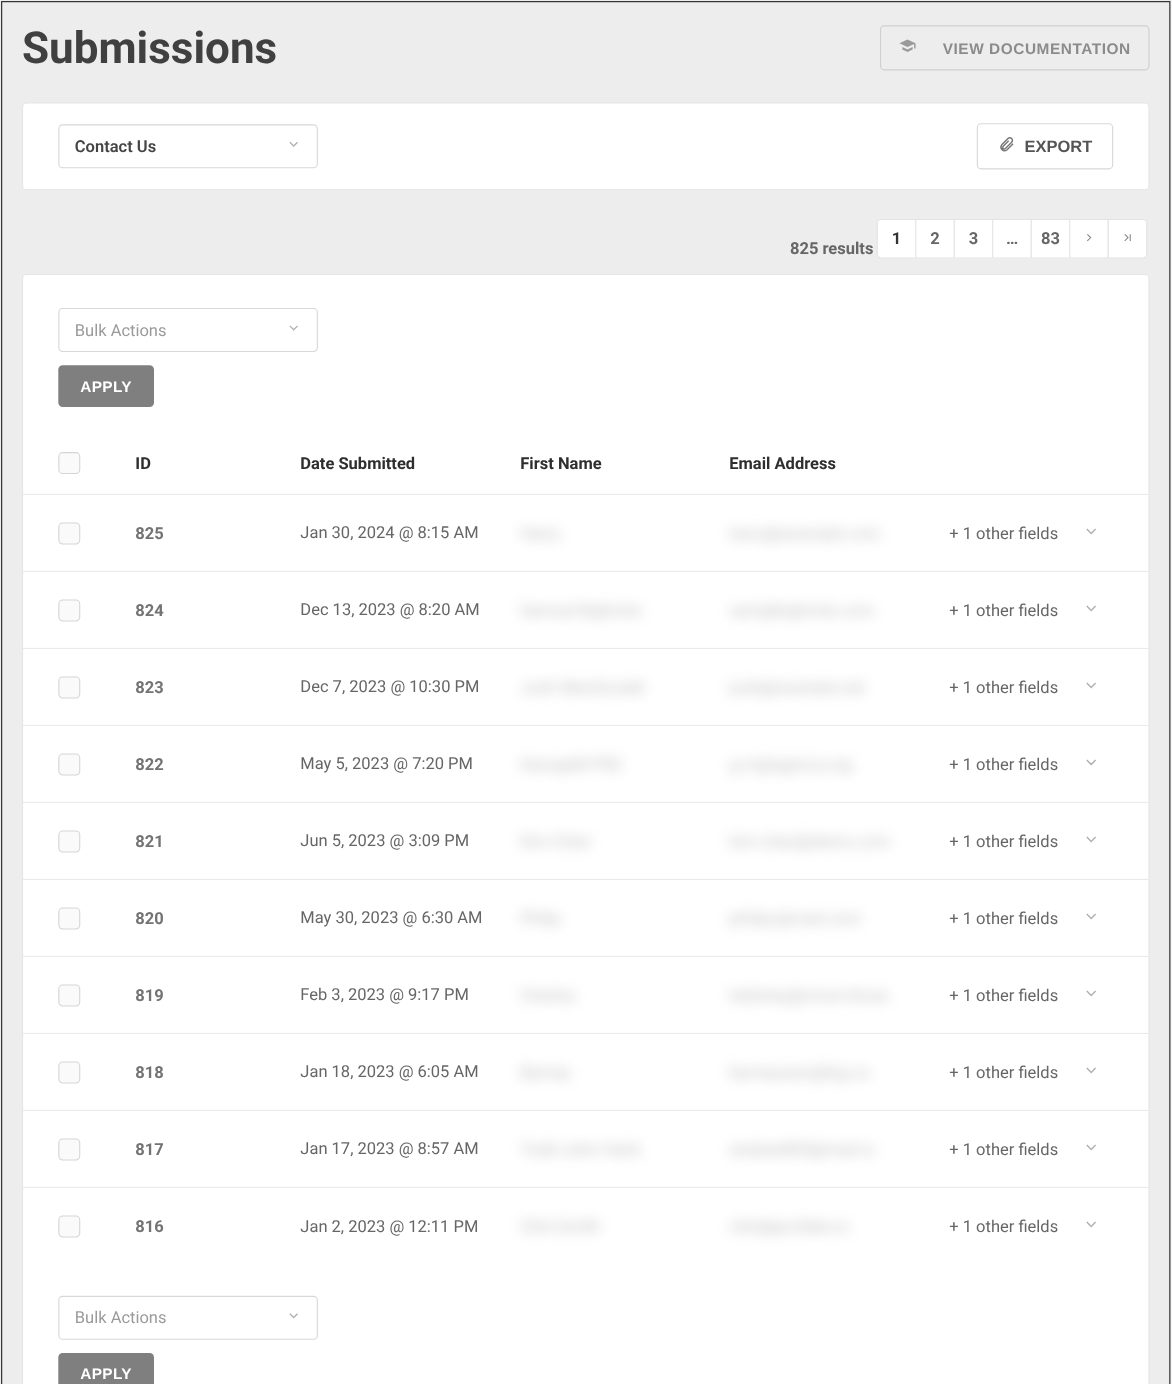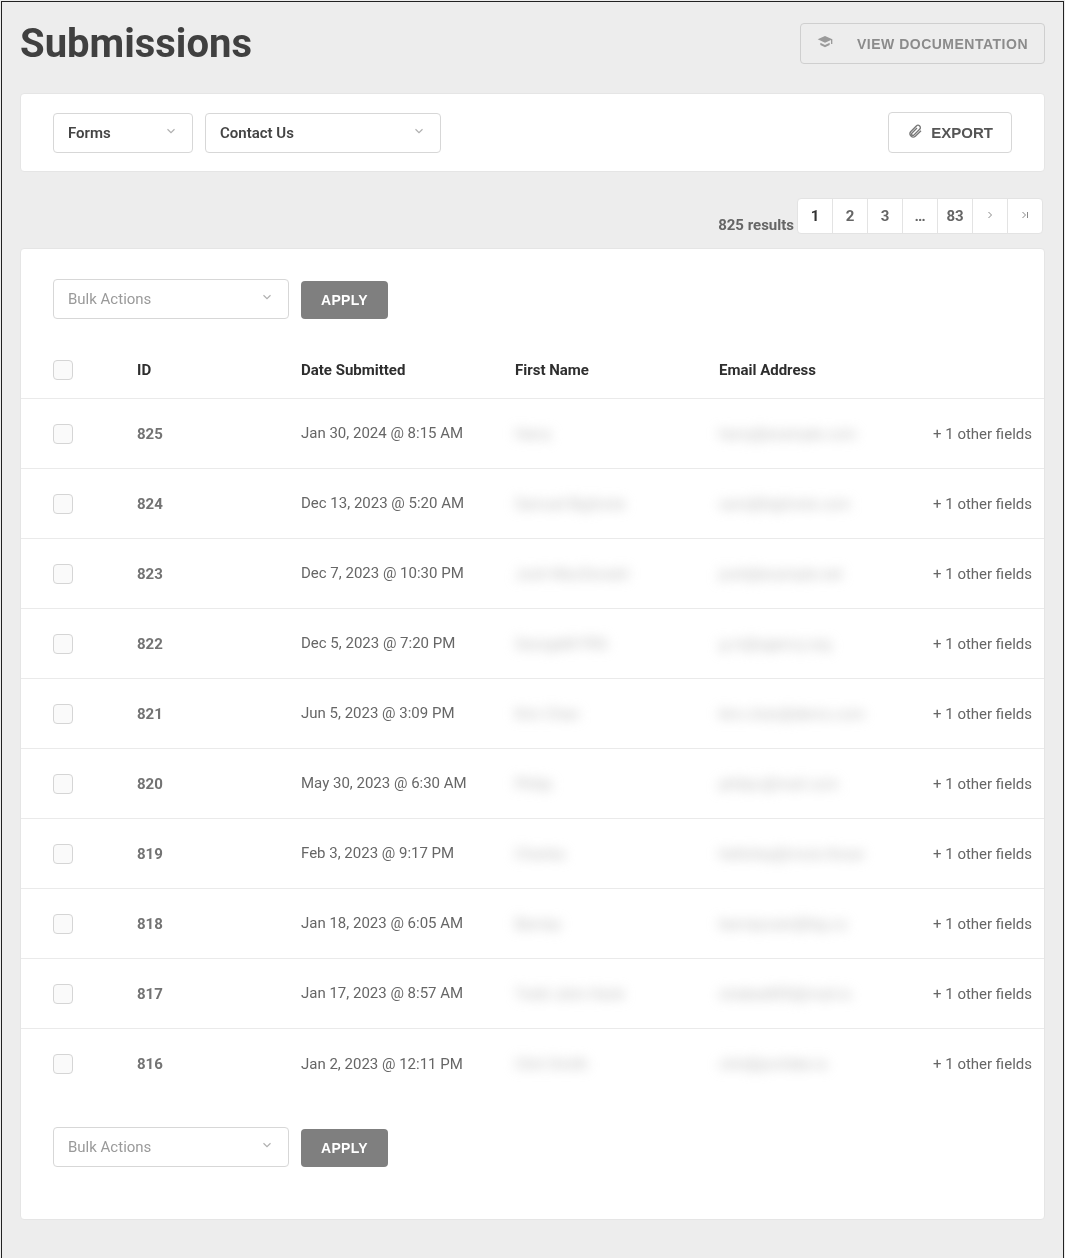--- a/index.html
+++ b/index.html
@@ -125,24 +125,25 @@
   .pager .pg svg { width:12px; height:12px; stroke:#888; stroke-width:2; fill:none; }
   .table-card {
     background: #fff;
     border: 1px solid #e5e5e5;
     border-radius: 4px;
     padding-top: 30px;
     padding-bottom: 30px;
   }
   .bulk-row {
     display: flex;
-    align-items: flex-end;
+    align-items: flex-start;
     gap: 12px;
     padding: 0 32px;
     margin-bottom: 22px;
+    flex-direction: column;
   }
   .bulk-select {
     display: inline-flex;
     align-items: center;
     justify-content: space-between;
     border: 1px solid #d7d7d7;
     border-radius: 4px;
     background: #fff;
     padding: 10px 14px;
     width: 236px;
@@ -162,21 +163,20 @@
     cursor: pointer;
   }
   .grid {
     width: 100%;
   }
   .hrow, .drow {
     display: grid;
     grid-template-columns: 70px 150px 200px 190px 200px 1fr 60px;
     align-items: center;
     padding: 0 32px;
-    gap: 14px;
   }
   .hrow {
     height: 58px;
     font-weight: 700;
     color: #2e2e2e;
     font-size: 15px;
     border-bottom: 1px solid #eaeaea;
   }
   .drow {
     min-height: 70px;
@@ -217,28 +217,20 @@
       <span>
         <svg viewBox="0 0 24 24">
             <path d="M12 3 1 8l11 5 9-4.09V15h2V8L12 3zM5 13.18v3.32L12 20l7-3.5v-3.32l-7 3.18-7-3.18z"></path>
           </svg>
       </span>
       <span>VIEW DOCUMENTATION</span>
     </button>
   </div>
 
   <div class="filter-card">
-    <div class="select forms">
-      <span>Forms</span>
-      <span class="chev">
-        <svg class="chev-svg" viewBox="0 0 24 24">
-            <polyline points="6 9 12 15 18 9"></polyline>
-          </svg>
-      </span>
-    </div>
     <div class="select contact">
       <span>Contact Us</span>
       <span class="chev">
         <svg class="chev-svg" viewBox="0 0 24 24">
             <polyline points="6 9 12 15 18 9"></polyline>
           </svg>
       </span>
     </div>
     <div class="spacer"></div>
     <button class="export-btn">
@@ -311,21 +303,21 @@
               <span><svg viewBox="0 0 24 24">
                   <polyline points="6 9 12 15 18 9"></polyline>
                 </svg></span>
             </div>
           </div>
           <div class="drow">
             <div>
               <div class="cb"></div>
             </div>
             <div class="idv">824</div>
-            <div class="date-cell">Dec 13, 2023 @ 5:20 AM</div>
+            <div class="date-cell">Dec 13, 2023 @ 8:20 AM</div>
             <div class="blurred">Samuel Bigfonte</div>
             <div class="blurred">sam@bigfonte.com</div>
             <div class="other">+ 1 other fields</div>
             <div class="row-chev">
               <span><svg viewBox="0 0 24 24">
                   <polyline points="6 9 12 15 18 9"></polyline>
                 </svg></span>
             </div>
           </div>
           <div class="drow">
@@ -341,21 +333,21 @@
               <span><svg viewBox="0 0 24 24">
                   <polyline points="6 9 12 15 18 9"></polyline>
                 </svg></span>
             </div>
           </div>
           <div class="drow">
             <div>
               <div class="cb"></div>
             </div>
             <div class="idv">822</div>
-            <div class="date-cell">Dec 5, 2023 @ 7:20 PM</div>
+            <div class="date-cell">May 5, 2023 @ 7:20 PM</div>
             <div class="blurred">GeorgeM FRG</div>
             <div class="blurred">g.m@agency.org</div>
             <div class="other">+ 1 other fields</div>
             <div class="row-chev">
               <span><svg viewBox="0 0 24 24">
                   <polyline points="6 9 12 15 18 9"></polyline>
                 </svg></span>
             </div>
           </div>
           <div class="drow">

